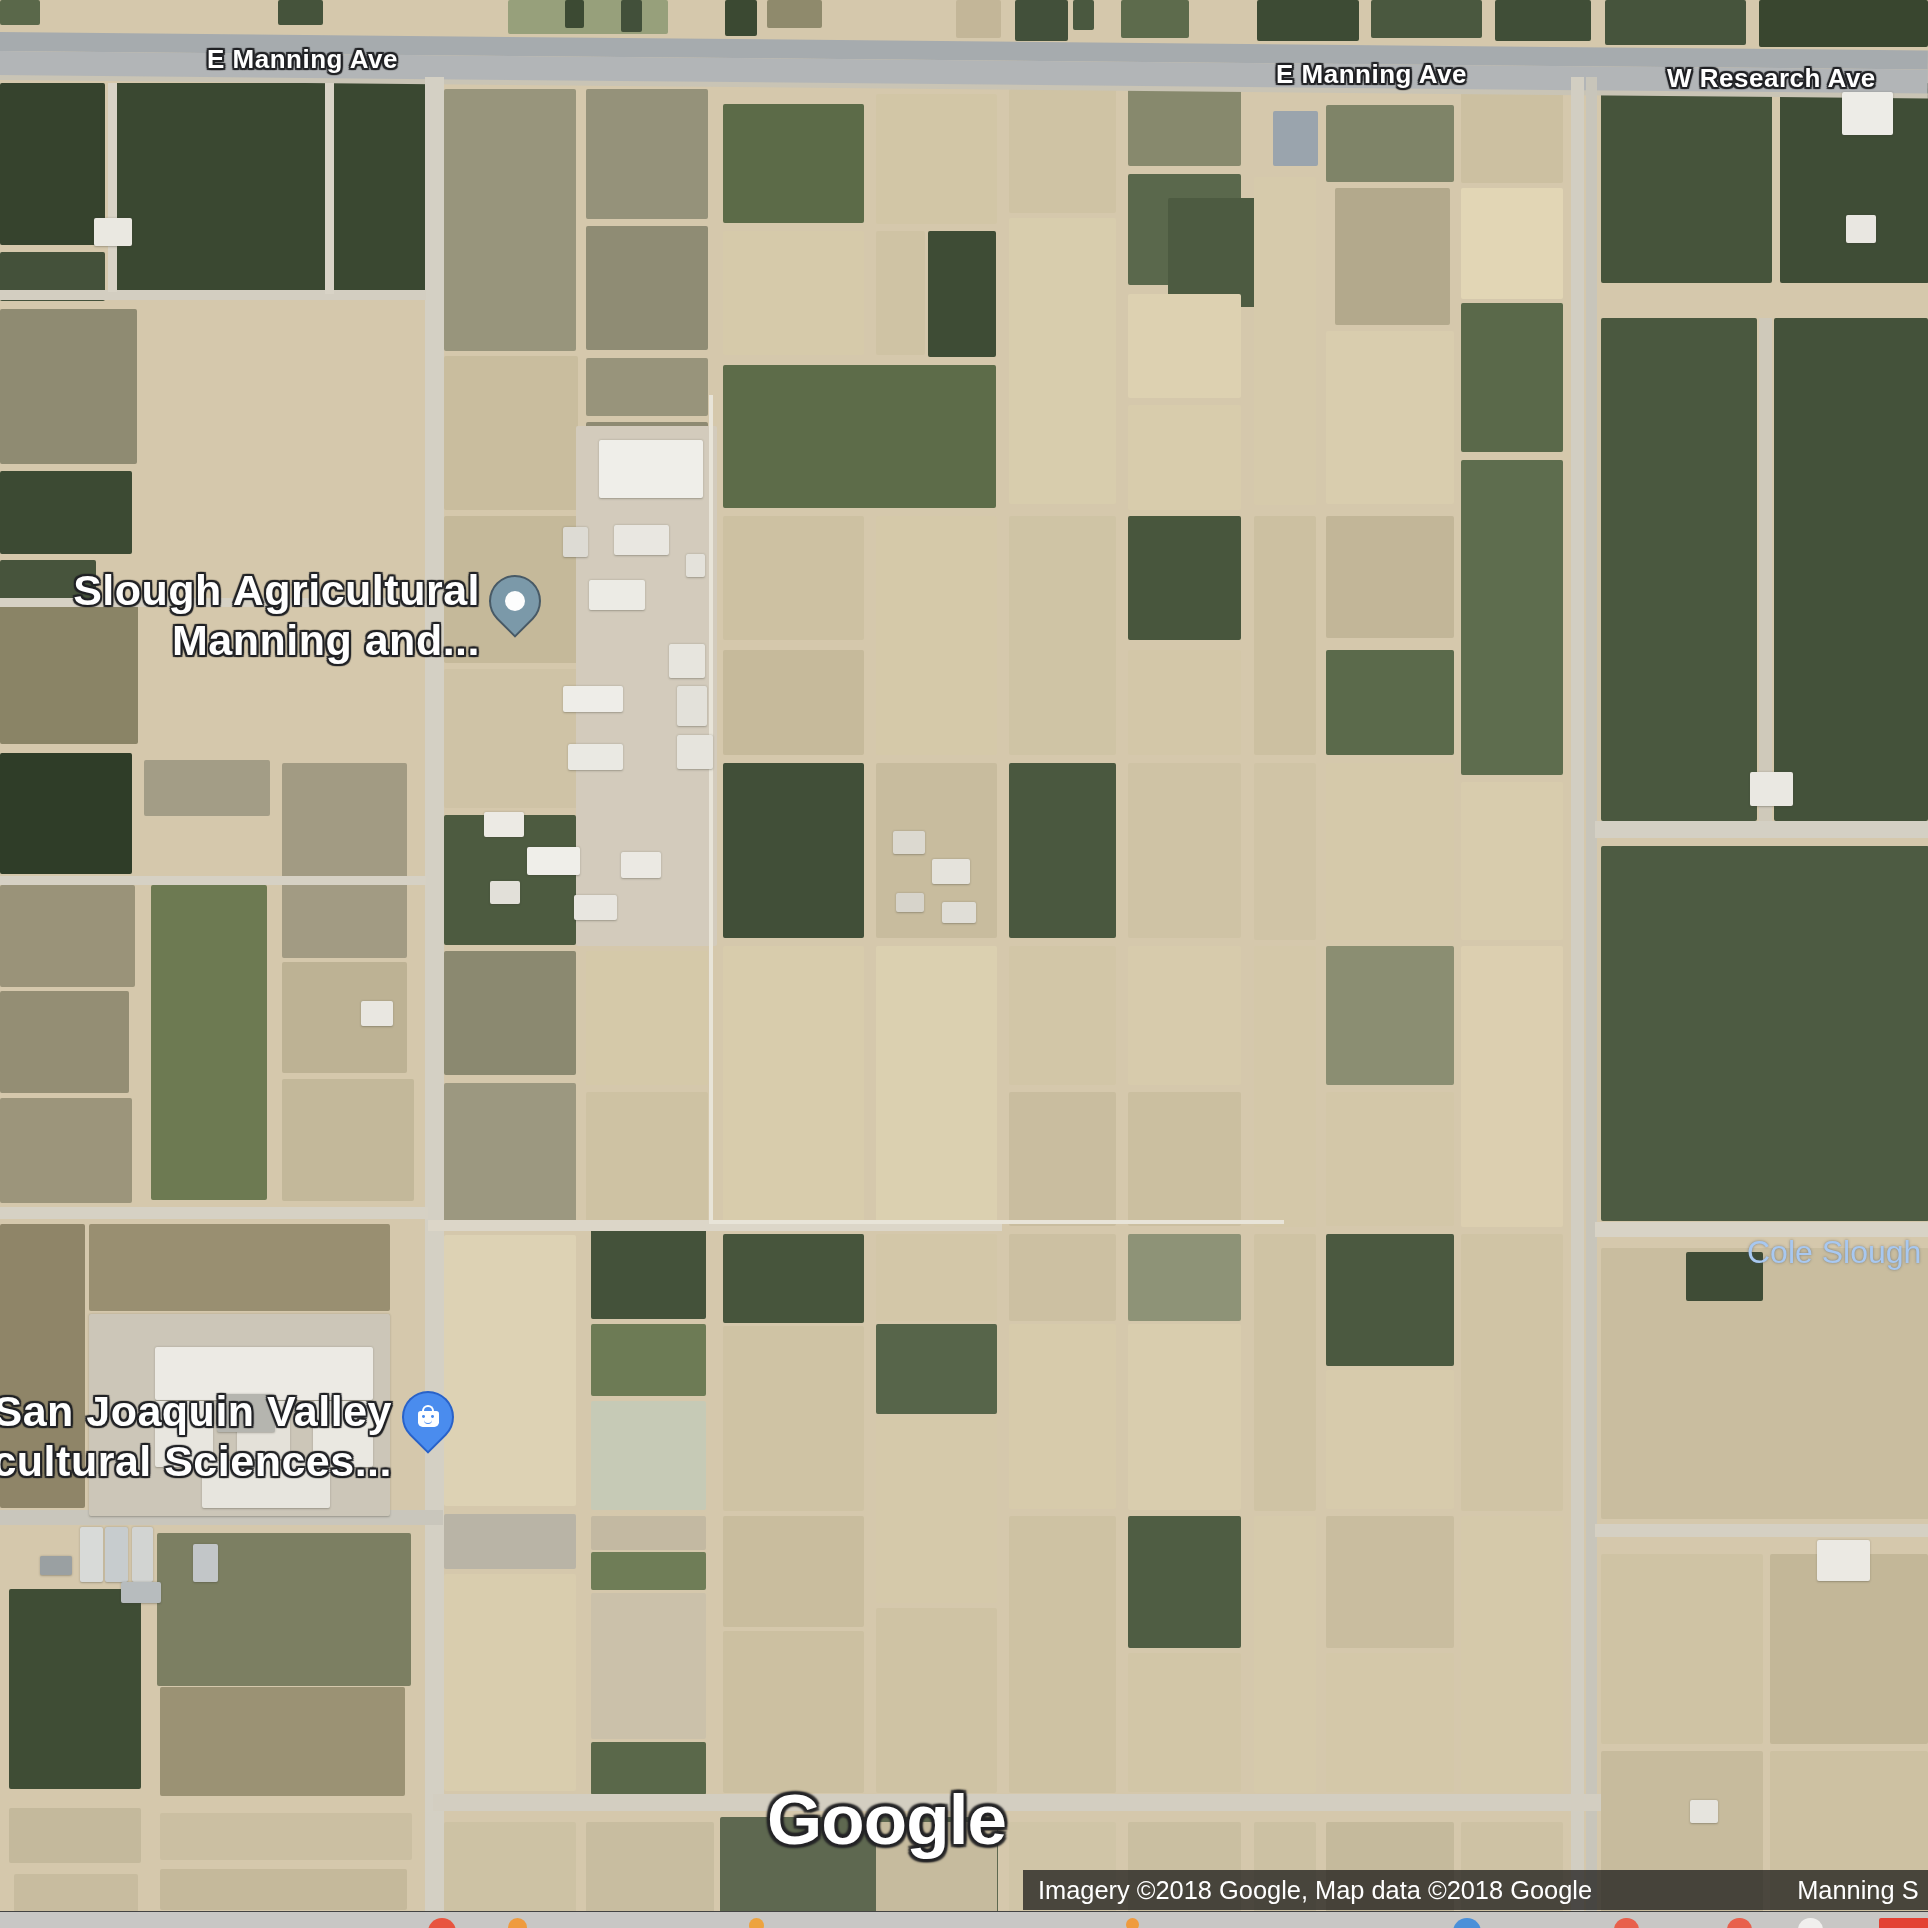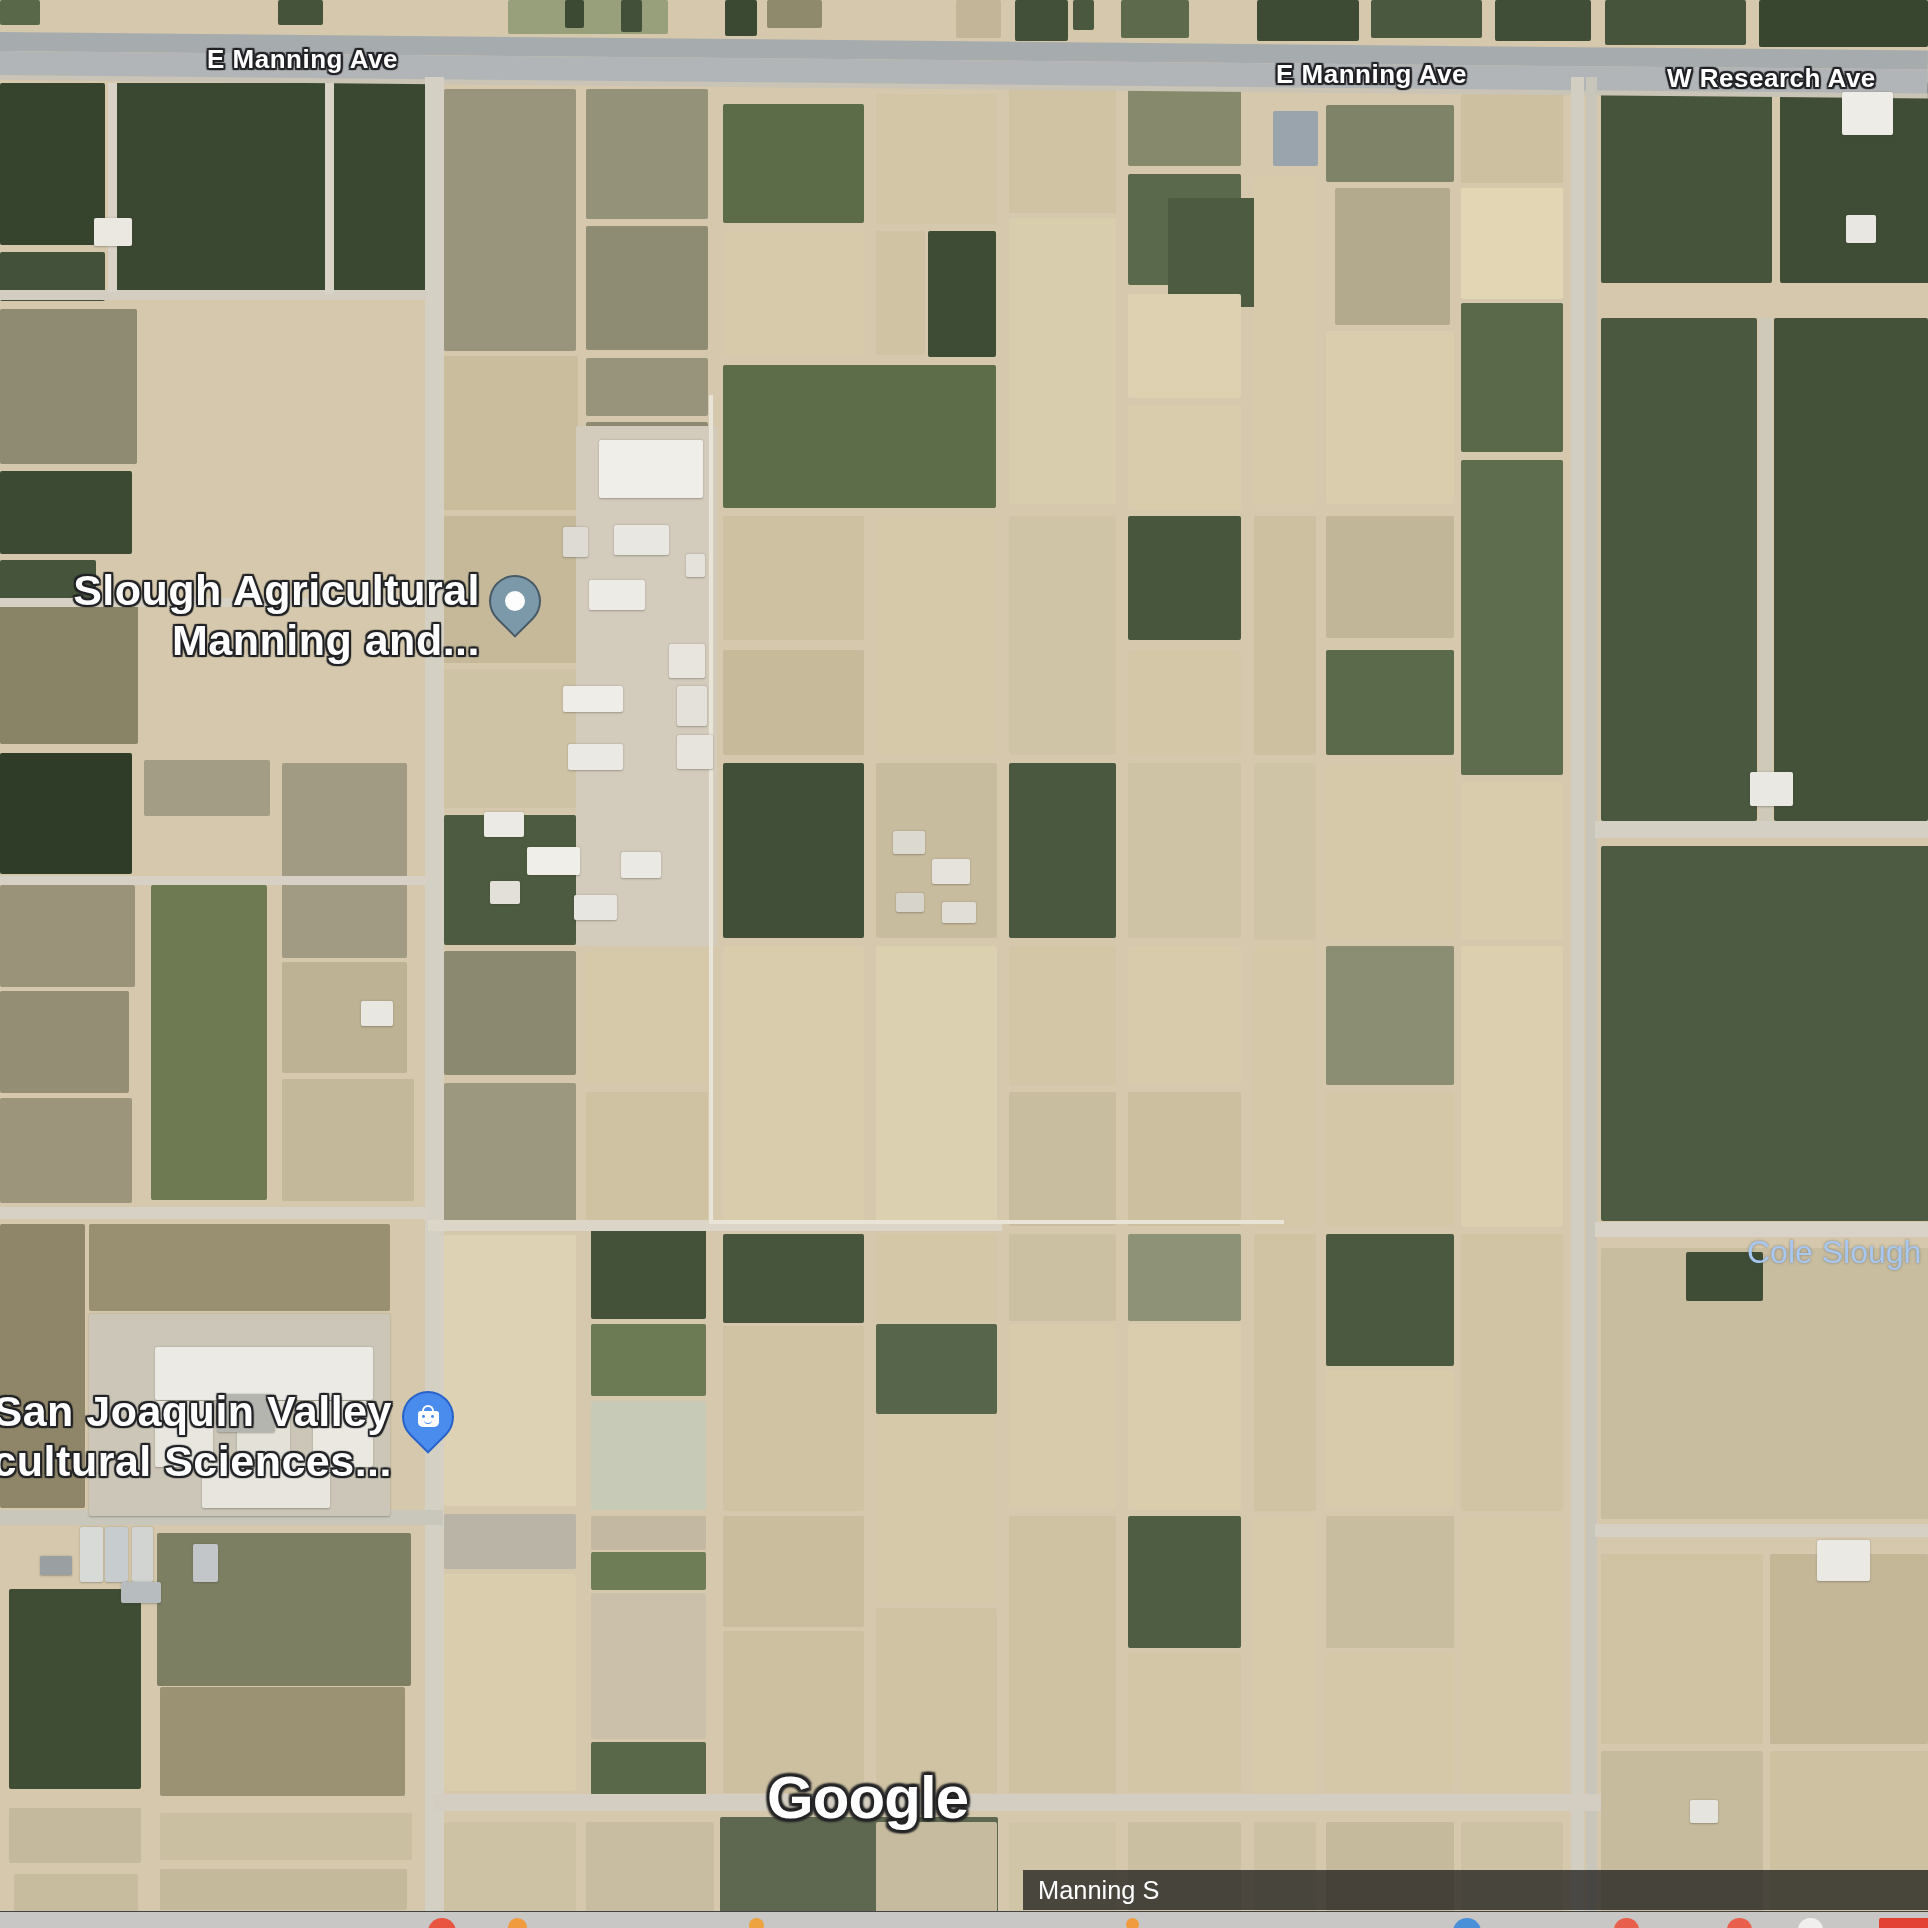--- a/index.html
+++ b/index.html
@@ -48,25 +48,26 @@
     position:absolute;left:50%;top:50%;width:11.3px;height:8.5px;margin:-12.2px 0 0 -5.6px;
     border:2.8px solid #fff;border-bottom:none;border-radius:6.6px 6.6px 0 0;box-sizing:border-box;
   }
   .bag .eye{position:absolute;top:3.8px;width:2.8px;height:2.8px;border-radius:50%;background:#4a8cee;}
   .bag .eye.l{left:4.7px;} .bag .eye.r{right:4.7px;}
   .bag .smile{
     position:absolute;left:50%;top:5.6px;width:8.5px;height:5.6px;margin-left:-4.2px;
     border:1.9px solid #4a8cee;border-top:none;border-left:none;border-right:none;border-radius:0 0 7.5px 7.5px;
   }
   .google-logo{
-    position:absolute;color:#fff;font-size:60px;font-weight:700;letter-spacing:-0.9px;
+    position:absolute;color:#fff;font-size:71px;font-weight:700;letter-spacing:-0.9px;
     text-shadow:-2.8px -2.8px 1.9px rgba(35,36,38,.9), 2.8px -2.8px 1.9px rgba(35,36,38,.9),
                 -2.8px 2.8px 1.9px rgba(35,36,38,.9), 2.8px 2.8px 1.9px rgba(35,36,38,.9),
                  0 -2.8px 1.9px rgba(35,36,38,.9), 0 2.8px 1.9px rgba(35,36,38,.9),
                 -2.8px 0 1.9px rgba(35,36,38,.9), 2.8px 0 1.9px rgba(35,36,38,.9);
+    margin-top:16px;
   }
   .attribution{
     position:absolute;left:1023px;right:0;top:1870px;height:40px;
     background:rgba(16,16,16,.70);color:#fff;font-size:25.4px;
     display:flex;align-items:center;justify-content:space-between;
     padding:0 9.4px 0 15px;box-sizing:border-box;white-space:nowrap;overflow:hidden;
   }
   .bottom-strip{
     position:absolute;left:0;top:1911px;width:1928px;height:17px;
     background:#c8c7c5;border-top:1.9px solid #434343;overflow:hidden;z-index:60;
@@ -333,20 +334,21 @@
         </div>
       </div>
     </div>
 
     <div class="water-label" style="left:1747px;top:1234px;">Cole Slough</div>
   </div>
 
   <div class="google-logo" style="left:767px;top:1763px;">Google</div>
 
   <div class="attribution">
+    <span>Imagery ©2018 Google, Map data ©2018 Google</span>
     <span>Manning S</span>
   </div>
 
   <div id="bottomstrip" class="bottom-strip">
       <div class="frag" style="left: 428px; top: 5.6px; width: 28px; height: 28px; background: rgb(232, 84, 63);"></div>
       <div class="frag" style="left: 508px; top: 5.6px; width: 19px; height: 19px; background: rgb(239, 155, 62);"></div>
       <div class="frag" style="left: 749px; top: 5.6px; width: 15px; height: 15px; background: rgb(237, 163, 63);"></div>
       <div class="frag" style="left: 1126px; top: 5.6px; width: 13px; height: 13px; background: rgb(239, 155, 62);"></div>
       <div class="frag" style="left: 1453px; top: 5.6px; width: 28px; height: 28px; background: rgb(74, 144, 217);"></div>
       <div class="frag" style="left: 1614px; top: 5.6px; width: 24.5px; height: 24.5px; background: rgb(232, 96, 76);"></div>

